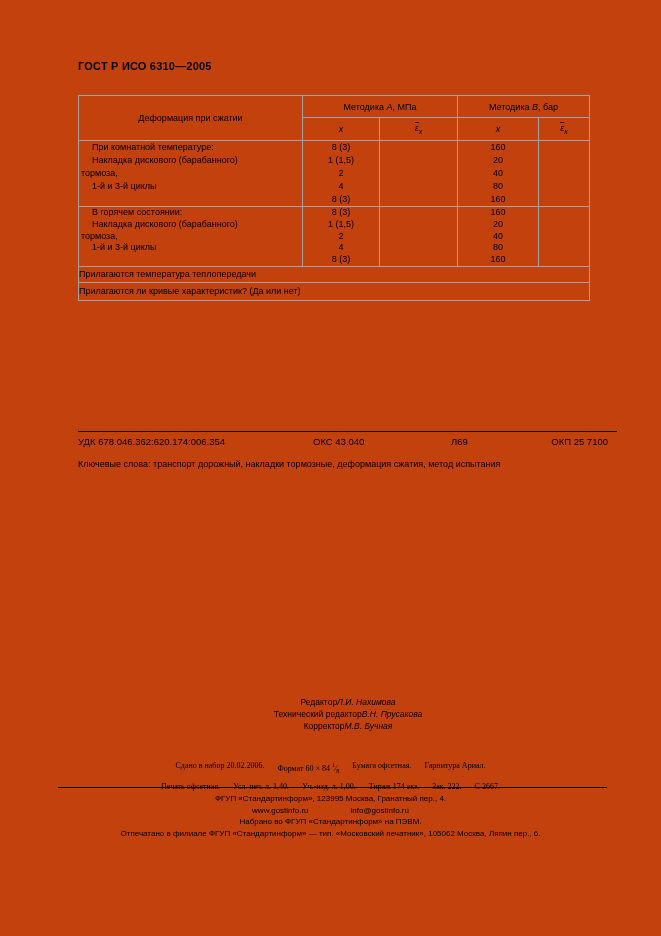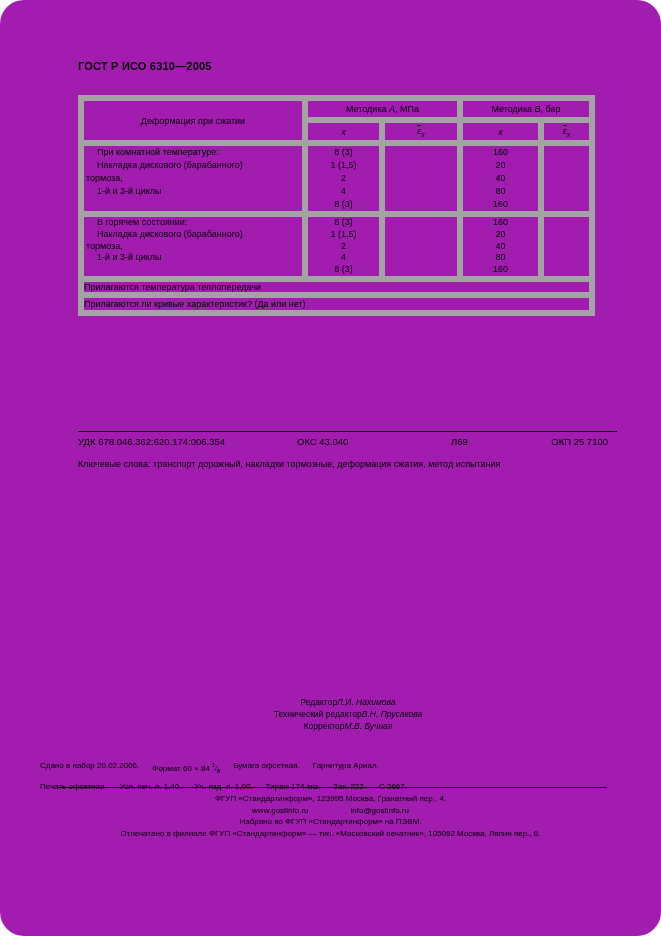--- a/index.html
+++ b/index.html
@@ -1,31 +1,30 @@
 <!DOCTYPE html>
 <html><head>
 <meta charset="utf-8">
 <style>
   html,body { margin:0; padding:0; background:#ffffff; }
   .page {
-    position:relative; width:661px; height:936px; background:#a21caf;
+    position:relative; width:661px; height:936px; background:#c2410c;
     font-family:"Liberation Sans","DejaVu Sans",sans-serif; color:#000;
     overflow:hidden;
-    border-radius:24px;
   }
   .doc-code {
     position:absolute; left:78px; top:60px;
     font-size:11px; font-weight:bold; letter-spacing:.2px;
   }
   
   table.spec {
     position:absolute; left:78px; top:95px; width:511px;
     border-collapse:collapse; table-layout:fixed; font-size:9px;
   }
-  table.spec th, table.spec td { border:6px solid #a3a3a3; padding:0; }
+  table.spec th, table.spec td { border:1px solid #a3a3a3; padding:0; }
   table.spec th { font-weight:normal; text-align:center; vertical-align:middle; }
   tr.hdr1 { height:22px; }
   tr.hdr2 { height:23px; }
   th.thick, td.thick { border-bottom:2px solid #000; }
   .it { font-style:italic; }
   .ov { text-decoration:overline; font-style:italic; }
   sub.subx { font-style:italic; font-size:7px; }
   tr.sect1 { height:66px; }
   tr.sect1 td { line-height:13px; }
   tr.sect2 { height:59px; }
@@ -36,31 +35,31 @@
   td.val { vertical-align:top; padding-top:2px; text-align:center; }
   tr.full1 { height:16px; }
   tr.full2 { height:18px; }
   td.fullrow { text-align:left; padding-left:13px; vertical-align:middle; }
   
   .rule1 { position:absolute; left:78px; top:431px; width:539px; height:1px; background:#000; }
   .rule2 { position:absolute; left:58px; top:787px; width:549px; height:1px; background:#000; }
   
   .udk-row { position:absolute; left:78px; top:436px; width:530px; height:14px; font-size:9.5px; }
   .udk-row .udk { position:absolute; left:0; }
-  .udk-row .oks { position:absolute; left:219px;text-align:right; }
+  .udk-row .oks { position:absolute; left:235px;text-align:right; }
   .udk-row .l69 { position:absolute; left:373px; }
   .udk-row .okp { position:absolute; right:0; }
   .keywords { position:absolute; left:78px; top:459px; font-size:9px; }
   
   .credits { position:absolute; left:78px; top:696px; width:540px; text-align:center; font-size:8.5px; line-height:12px; }
   .credits .name { font-style:italic; }
   .credits .role { margin-right:0; }
   
   .imprint { position:absolute; left:40px; top:758px; width:581px; font-size:8px; }
-  .imprint .iline { display:flex; justify-content:flex-start; gap:13px; line-height:15px; white-space:nowrap; }
+  .imprint .iline { display:flex; justify-content:center; gap:13px; line-height:15px; white-space:nowrap;font-family:Liberation Serif, serif; }
   .frac { font-size:8px; }
   .frac sup { font-size:6px; vertical-align:4px; }
   .frac sub { font-size:6px; vertical-align:-2px; }
   
   .colophon { position:absolute; left:40px; top:793px; width:581px; text-align:center; font-size:8px; line-height:11.5px; }
   .colophon .web { margin-right:42px; }
 </style>
 </head>
 <body>
 

